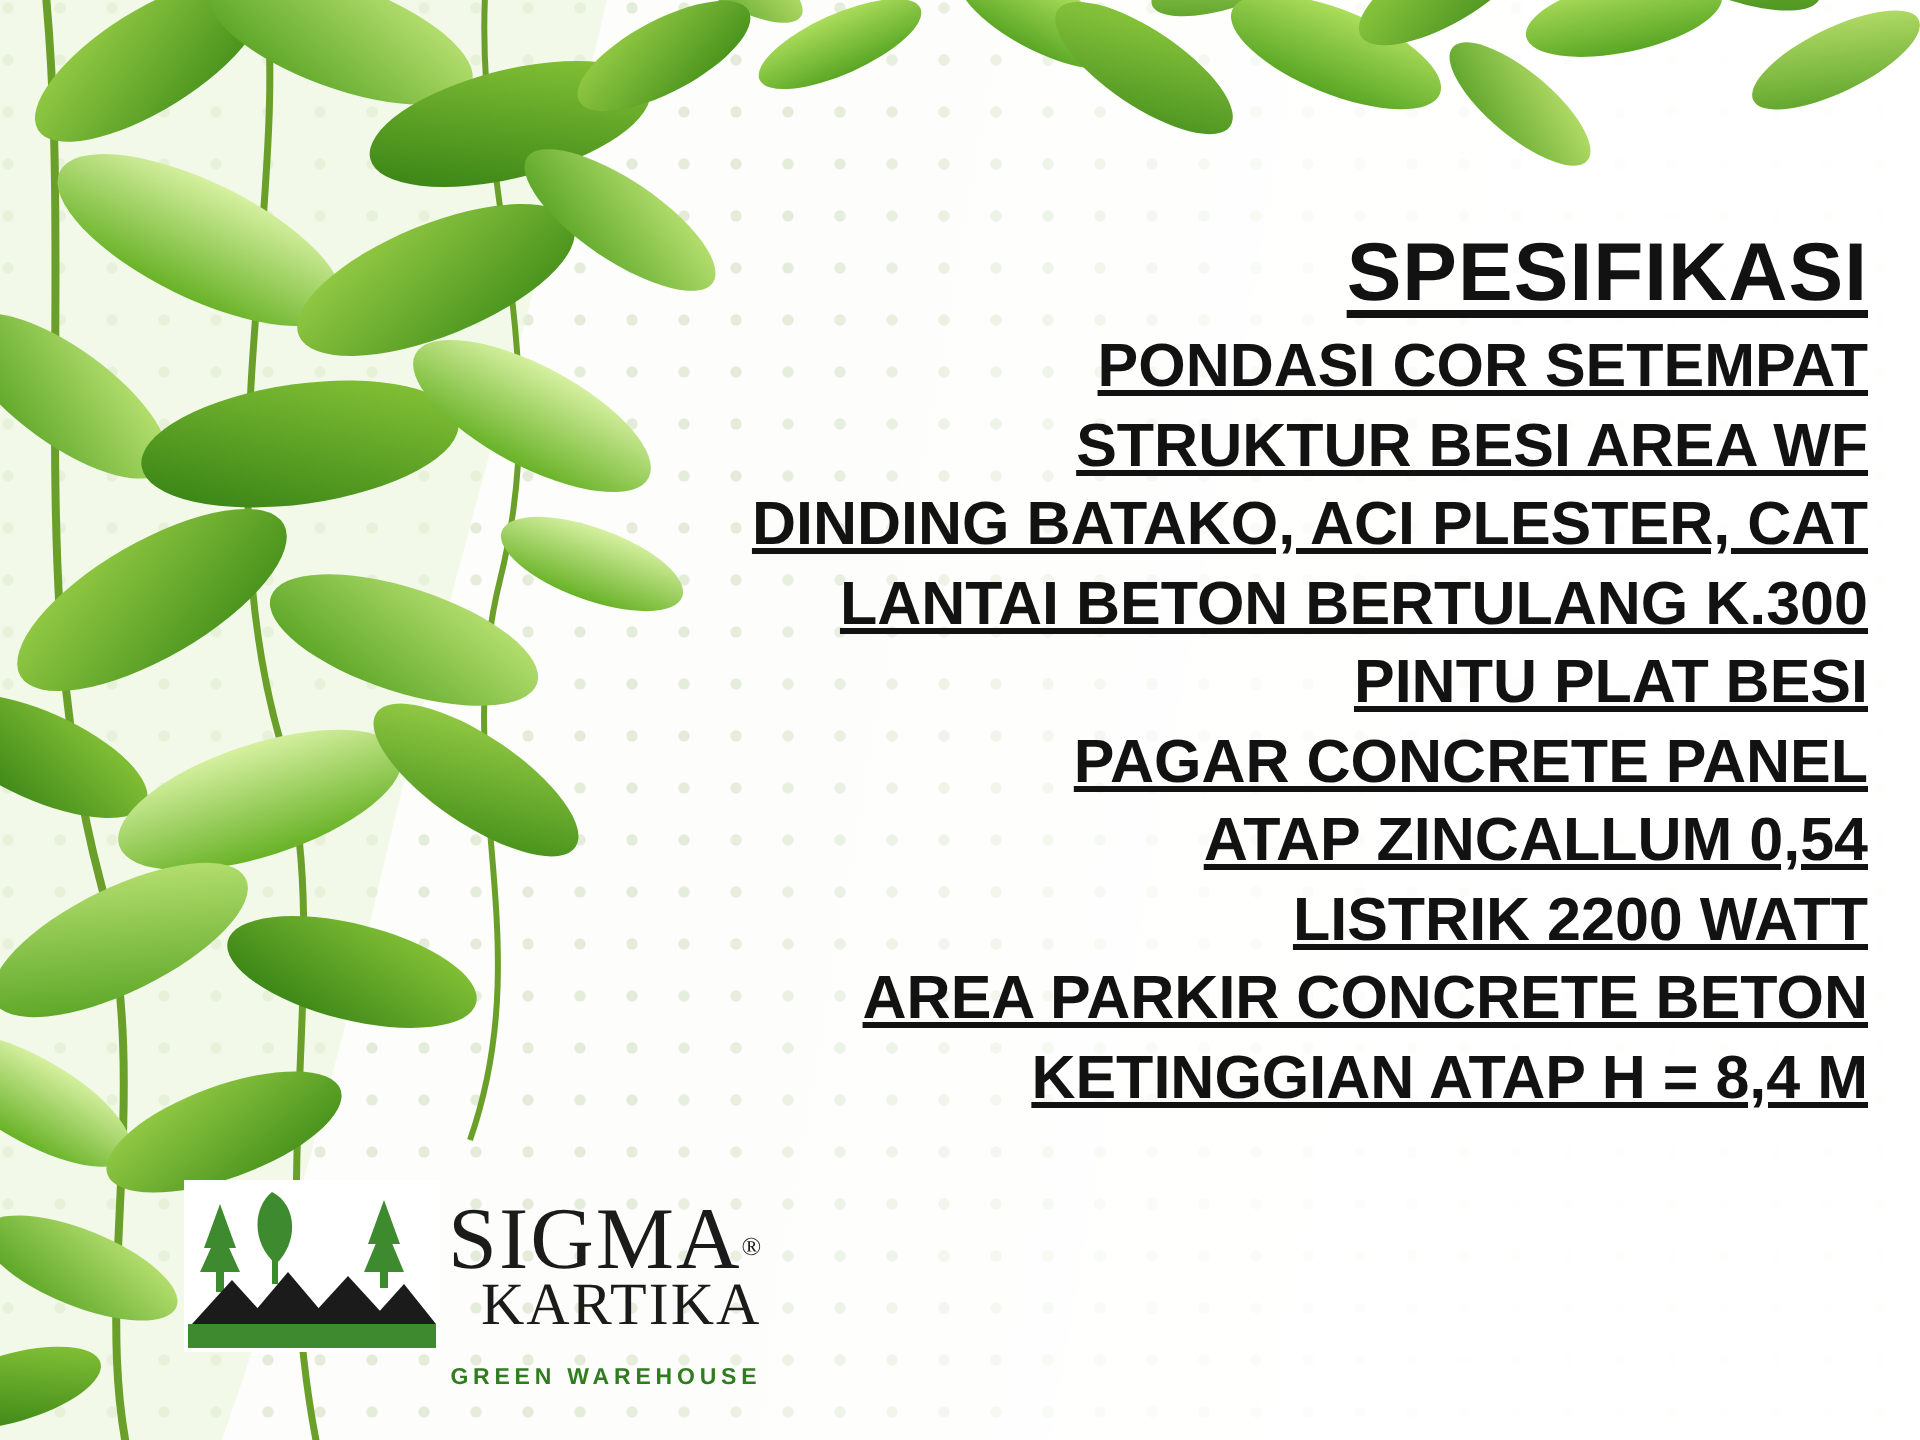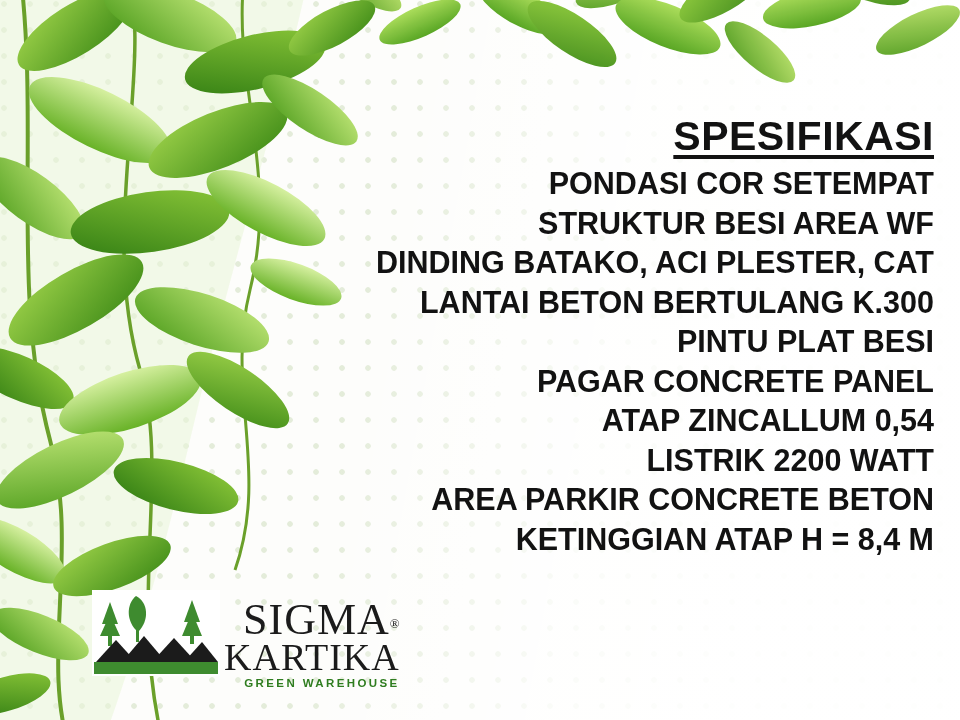--- a/index.html
+++ b/index.html
@@ -84,32 +84,32 @@
     display: inline-block;
   }
   .logo-reg {
     font-family: "Liberation Serif", serif;
     font-size: 13px;
     vertical-align: super;
     color: #1b1b1b;
   }
   .logo-kartika {
     font-family: "Liberation Serif", serif;
-    font-size: 38px;
+    font-size: 30px;
     letter-spacing: 1px;
     color: #1b1b1b;
     margin-top: -4px;
   }
   .logo-tagline {
     font-family: "Liberation Sans", sans-serif;
     font-size: 11.5px;
     letter-spacing: 2.4px;
     color: #2f7d1f;
     font-weight: 700;
-    margin-top: 2px;
+    margin-top: 16px;
   }
 
   
   .spec {
     position: absolute;
     right: 26px;
     top: 112px;
     width: 600px;
     text-align: right;
     color: #121212;
@@ -121,20 +121,21 @@
     text-decoration: underline;
     text-underline-offset: 5px;
     line-height: 1.18;
     margin-bottom: 4px;
   }
   .spec-line {
     font-size: 30.5px;
     font-weight: 700;
     line-height: 1.295;
     white-space: nowrap;
+    text-decoration: underline;
   }
 </style>
 </head>
 <body>
 
 <div class="slide">
 
   <div class="bg-texture"></div>
   <div class="bg-fade-right"></div>
 

